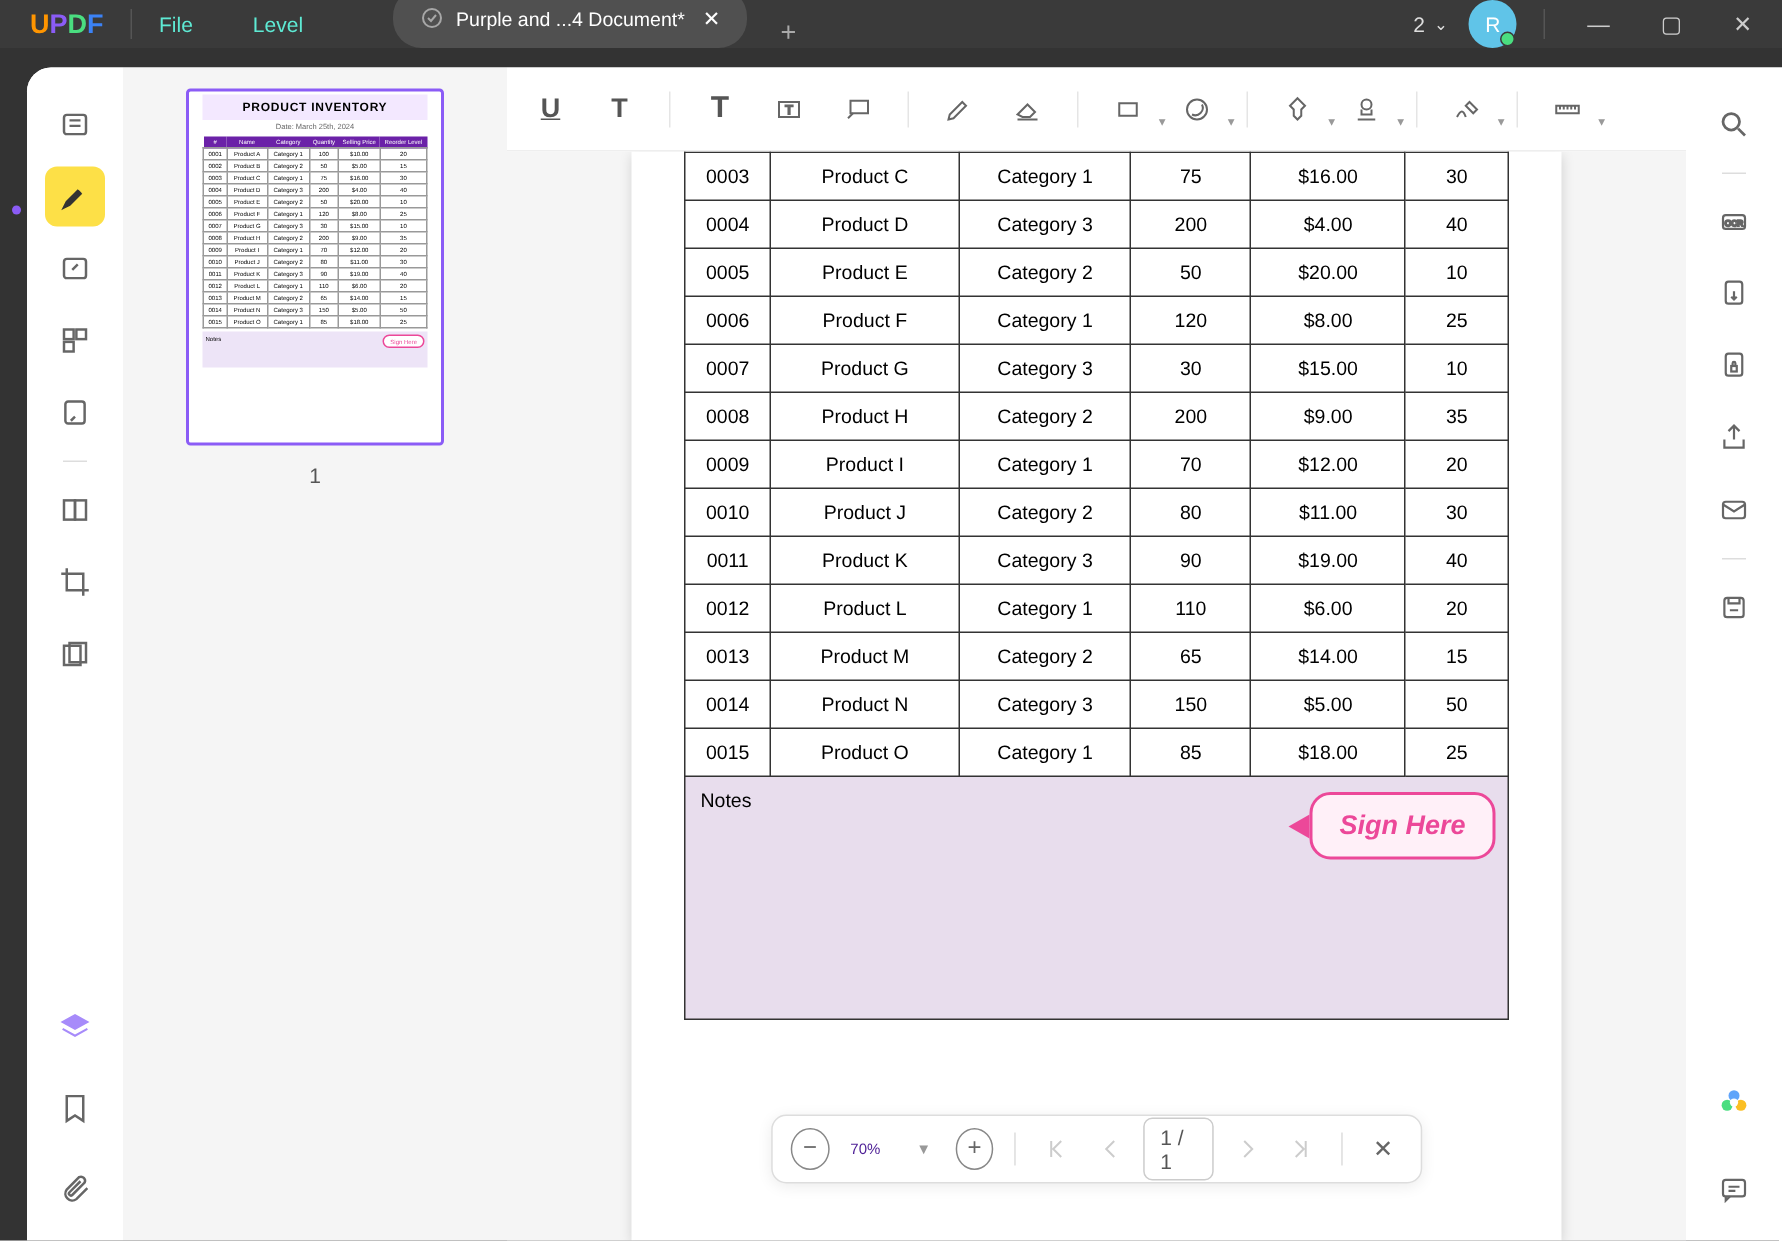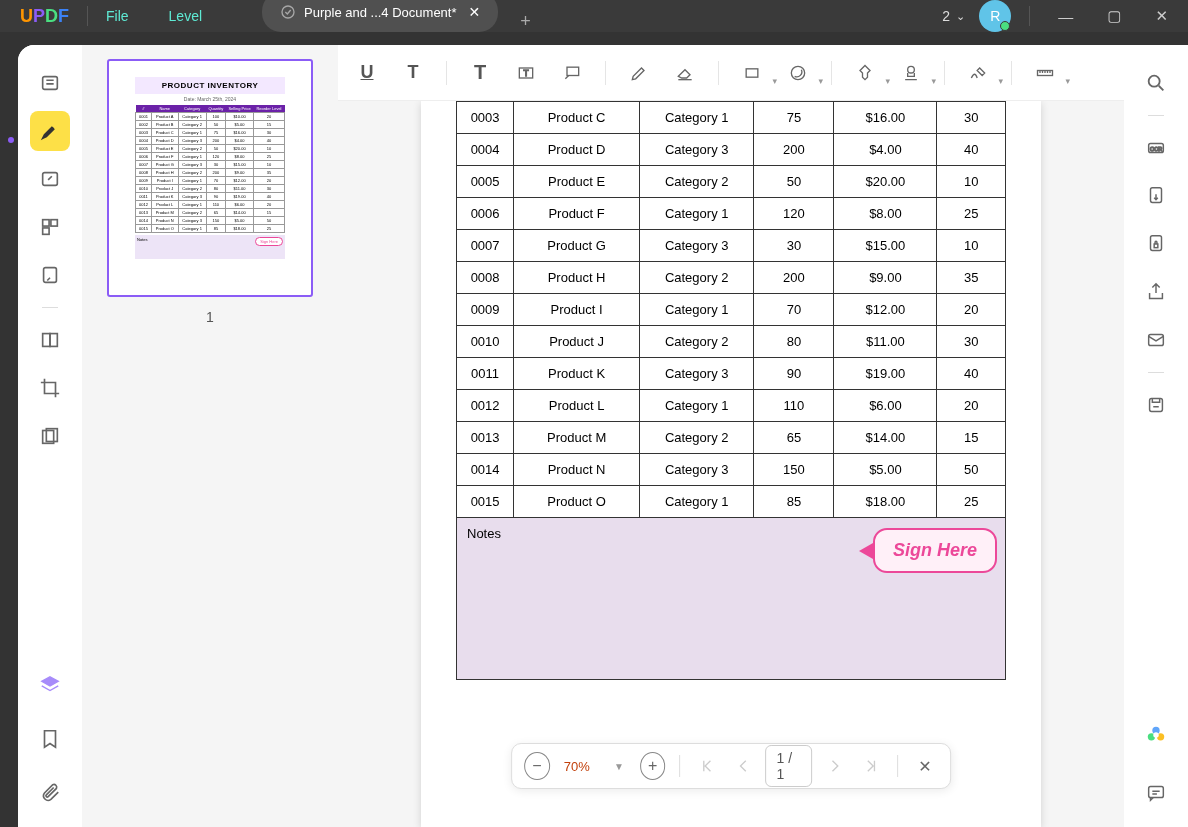--- a/index.html
+++ b/index.html
@@ -31,21 +31,21 @@
 
 .leftrail { width: 64px; background: #fff; border-radius: 16px 0 0 0; display: flex; flex-direction: column; align-items: center; padding-top: 18px; gap: 8px; position: relative; }
 .rail-btn { width: 40px; height: 40px; border-radius: 8px; display: flex; align-items: center; justify-content: center; cursor: pointer; color: #666; }
 .rail-btn.active { background: #fde047; }
 .rail-btn svg { width: 22px; height: 22px; }
 .rail-sep { width: 16px; height: 1px; background: #ddd; margin: 4px 0; }
 .rail-bottom { position: absolute; bottom: 14px; display: flex; flex-direction: column; align-items: center; gap: 14px; }
 .dot-ind { position: absolute; left: -10px; top: 92px; width: 6px; height: 6px; background: #8b5cf6; border-radius: 50%; }
 
 .thumbs { width: 256px; background: #f5f5f5; padding: 14px 0; display: flex; flex-direction: column; align-items: center; overflow: hidden; }
-.thumb { width: 206px; height: 238px; background: #fff; border: 2px solid #8b5cf6; border-radius: 3px; padding: 16px; font-size: 5px; position: relative; display: flex; flex-direction: column; align-items: center; }
+.thumb { width: 172px; height: 238px; background: #fff; border: 2px solid #8b5cf6; border-radius: 3px; padding: 2px; font-size: 5px; position: relative; display: flex; flex-direction: column; align-items: center; }
 .thumb-title { font-size: 8px; font-weight: bold; background: #f3e8ff; width: 150px; text-align: center; padding: 4px 0; letter-spacing: 0.5px; }
 .thumb-date { font-size: 5px; color: #666; margin: 2px 0 3px; }
 .thumb-table { width: 150px; border-collapse: collapse; font-size: 4px; }
 .thumb-table th { background: #6b21a8; color: #fff; padding: 1px; font-weight: normal; }
 .thumb-table td { border: 0.5px solid #999; padding: 1px 2px; text-align: center; }
 .thumb-notes { width: 150px; height: 24px; background: #ede4f7; margin-top: 2px; position: relative; font-size: 4px; padding: 2px; text-align: left; }
 .thumb-sign { position: absolute; right: 2px; top: 2px; border: 1px solid #ec4899; color: #ec4899; font-size: 4px; padding: 1px 4px; border-radius: 6px; background: #fff; }
 .thumb-num { margin-top: 12px; font-size: 14px; color: #555; }
 
 .main { flex: 1; display: flex; flex-direction: column; background: #fff; position: relative; }
@@ -66,21 +66,21 @@
 .ptable td:nth-child(5) { width: 90px; }
 .ptable td:nth-child(6) { width: 60px; }
 .notes-box { width: 550px; margin: 0 auto; border: 1px solid #333; border-top: none; background: #e8dded; height: 162px; padding: 8px 10px; font-size: 13px; position: relative; }
 .sign-here { position: absolute; right: 8px; top: 10px; background: #fff0f8; border: 2px solid #ec4899; border-radius: 14px; padding: 10px 18px; color: #ec4899; font-weight: bold; font-size: 18px; font-style: italic; }
 .sign-arrow { position: absolute; left: -16px; top: 50%; transform: translateY(-50%); width: 0; height: 0; border-right: 14px solid #ec4899; border-top: 8px solid transparent; border-bottom: 8px solid transparent; }
 
 .bottombar { position: absolute; bottom: 38px; left: 50%; transform: translateX(-50%); background: #fff; border: 1px solid #ddd; border-radius: 10px; height: 46px; display: flex; align-items: center; padding: 0 12px; gap: 10px; box-shadow: 0 2px 10px rgba(0,0,0,0.08); }
 .bb-btn { width: 28px; height: 28px; display: flex; align-items: center; justify-content: center; cursor: pointer; color: #666; border-radius: 50%; }
 .bb-btn.circ { border: 1.5px solid #888; }
 .bb-btn.dis { color: #ccc; }
-.zoom-val { font-size: 13px; color: #c2410c; padding: 0 4px; }
+.zoom-val { font-size: 10px; color: #4c1d95; padding: 0 4px; }
 .zoom-dd { font-size: 10px; color: #999; margin: 0 6px 0 10px; }
 .bb-sep { width: 1px; height: 22px; background: #ddd; margin: 0 4px; }
 .page-box { border: 1px solid #ccc; border-radius: 6px; padding: 4px 10px; font-size: 14px; color: #555; }
 
 .rightrail { width: 64px; background: #fff; display: flex; flex-direction: column; align-items: center; padding-top: 18px; gap: 8px; position: relative; }
 .rr-bottom { position: absolute; bottom: 14px; display: flex; flex-direction: column; align-items: center; gap: 18px; }
 .flower { width: 24px; height: 24px; }
 </style>
 </head>
 <body>

